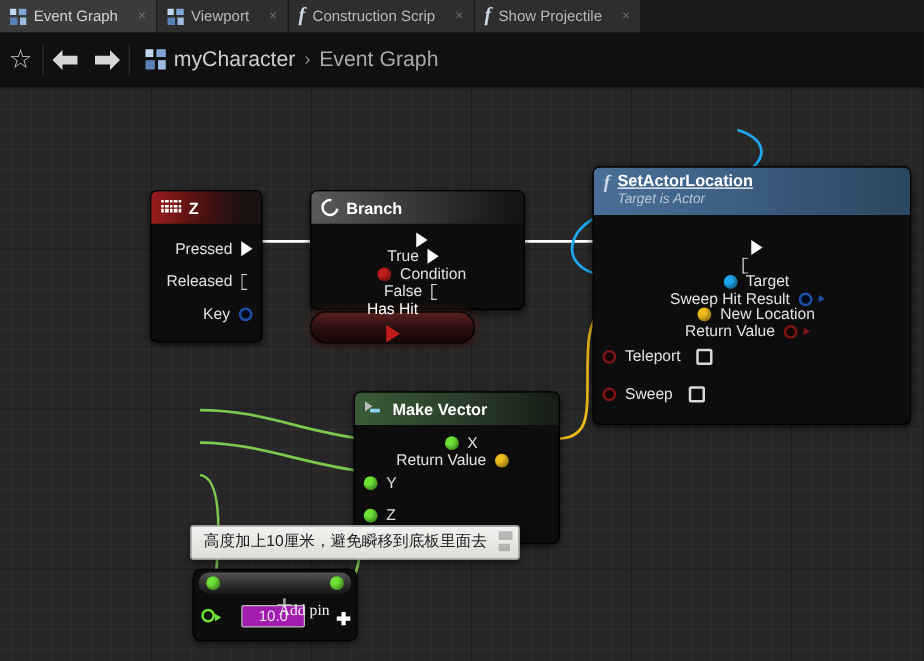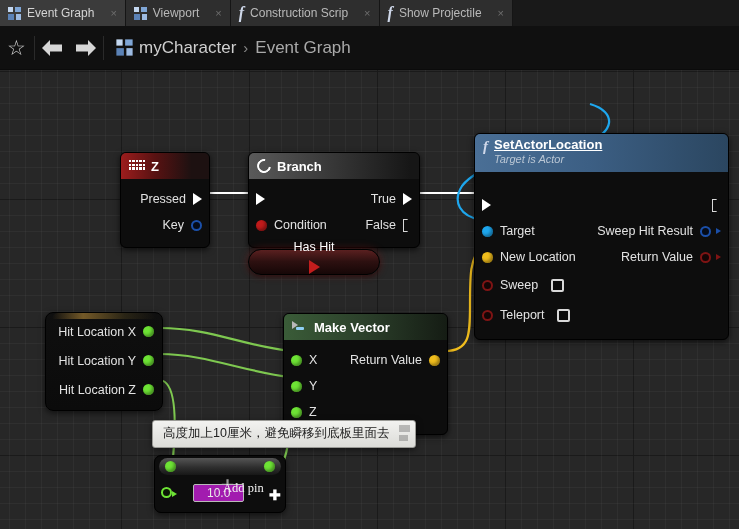--- a/index.html
+++ b/index.html
@@ -98,21 +98,21 @@
 
   .fn-title-wrap { display:flex; flex-direction:column; line-height:1.05; }
   .fn-title { font-size: 13px; color:#fff; font-weight:bold;text-decoration:underline; }
   .fn-sub { font-size: 11px; color:#b9c6d4; font-style: italic; font-weight: normal; margin-top:2px;}
 
   
   .row {
     display: flex; align-items: center; height: 26px;
     font-size: 12.5px; color: #e2e2e2; position: relative;
   }
-  .row.split { justify-content: space-between; }
+  .row.split { justify-content: space-between; flex-direction: column; }
   .lbl { white-space: nowrap; }
   .in  { padding-left: 7px; gap: 7px; }
   .out { padding-right: 7px; gap: 7px; justify-content: flex-end; }
 
   
   .pin-exec {
     width: 0; height: 0; border-left: 9px solid #fff;
     border-top: 6px solid transparent; border-bottom: 6px solid transparent;
     flex: 0 0 auto;
   }
@@ -341,20 +341,24 @@
             <b style="left:13.6px;top:7.2px"></b>
         </span>
         <span>Z</span>
       </div>
       <div class="node-body">
         <div class="row out">
           <span class="lbl">Pressed</span>
           <span class="pin-exec"></span>
         </div>
         <div class="row out">
+          <span class="lbl">Released</span>
+          <span class="pin-exec hollow"></span>
+        </div>
+        <div class="row out">
           <span class="lbl">Key</span>
           <span class="pin-ring blue"></span>
         </div>
       </div>
     </div>
 
     <div class="node" style="left:248px; top:82px; width:172px;">
       <div class="node-hdr hdr-gray">
         <span class="branch-ico"></span>
         <span>Branch</span>
@@ -426,45 +430,31 @@
             <span class="lbl">New Location</span>
           </span>
           <span class="out row" style="height:auto">
             <span class="lbl">Return Value</span>
             <span class="pin-ring"></span>
             <span class="pin-tri-sm" style="color:#7e1414"></span>
           </span>
         </div>
         <div class="row in" style="height:30px">
           <span class="pin-ring"></span>
+          <span class="lbl">Teleport</span>
+          <span class="checkbox"></span>
+        </div>
+        <div class="row in" style="height:30px">
+          <span class="pin-ring"></span>
           <span class="lbl">Sweep</span>
           <span class="checkbox"></span>
         </div>
-        <div class="row in" style="height:30px">
-          <span class="pin-ring"></span>
-          <span class="lbl">Teleport</span>
-          <span class="checkbox"></span>
-        </div>
-      </div>
-    </div>
-
-    <div class="getter" style="left:45px; top:242px; width:118px;">
-      <div class="row">
-        <span class="lbl">Hit Location X</span>
-        <span class="pin-dot green"></span>
-      </div>
-      <div class="row">
-        <span class="lbl">Hit Location Y</span>
-        <span class="pin-dot green"></span>
-      </div>
-      <div class="row">
-        <span class="lbl">Hit Location Z</span>
-        <span class="pin-dot green"></span>
-      </div>
-    </div>
+      </div>
+    </div>
+
 
     <div class="node" style="left:283px; top:243px; width:165px;">
       <div class="node-hdr hdr-green">
         <span class="mk-ico">
             <i></i>
             <b></b>
             <b></b>
           </span>
         <span>Make Vector</span>
       </div>

